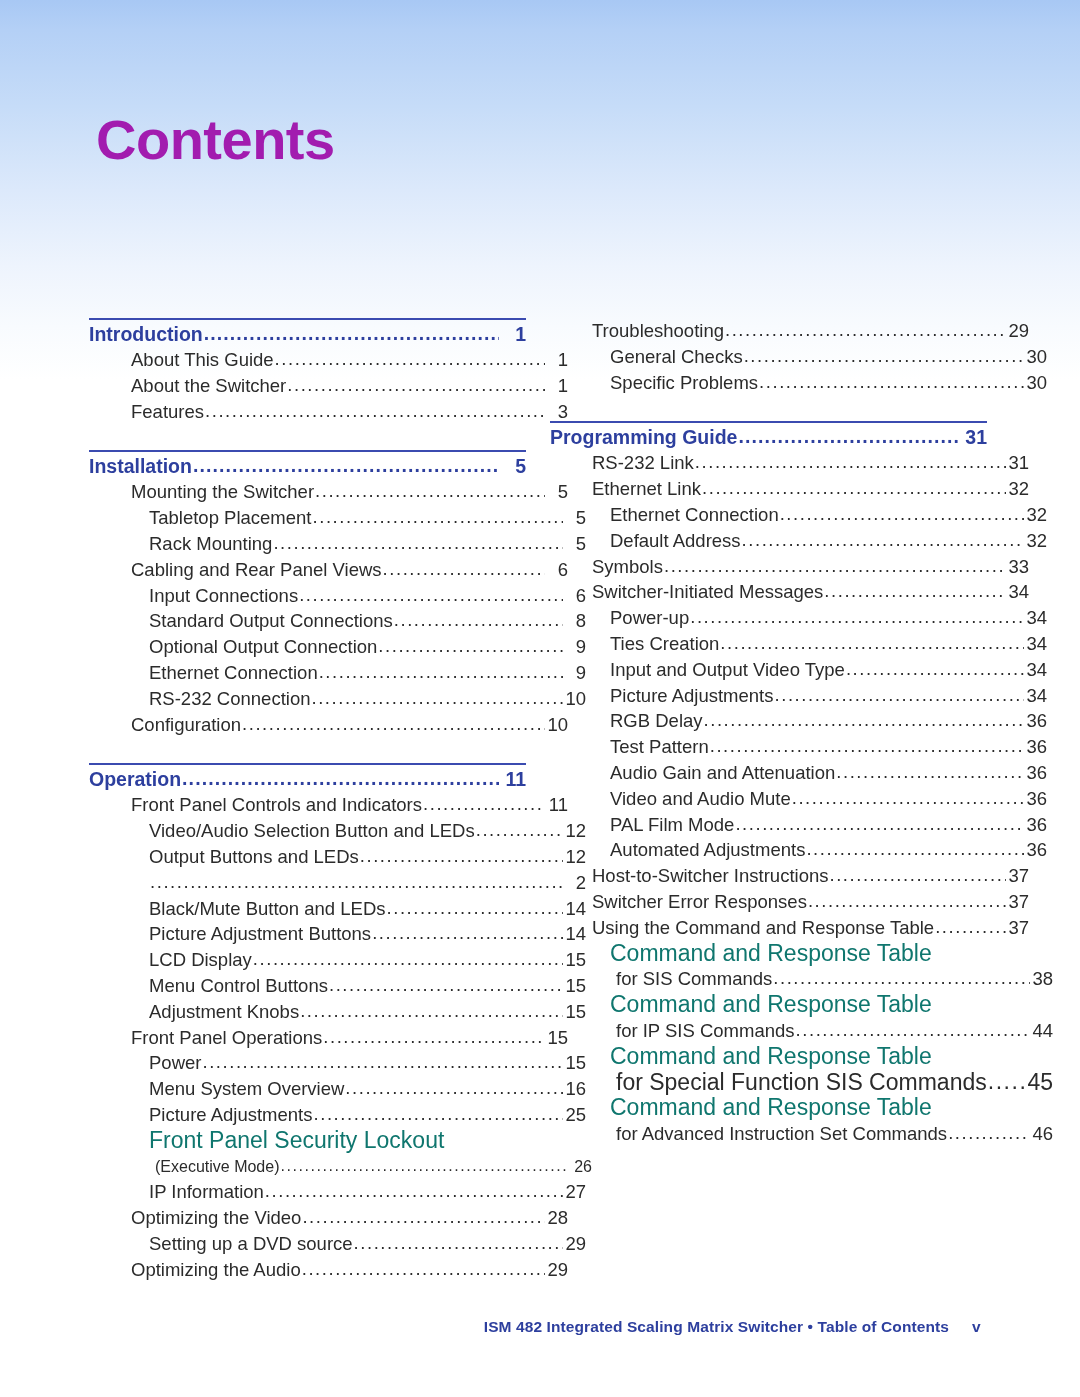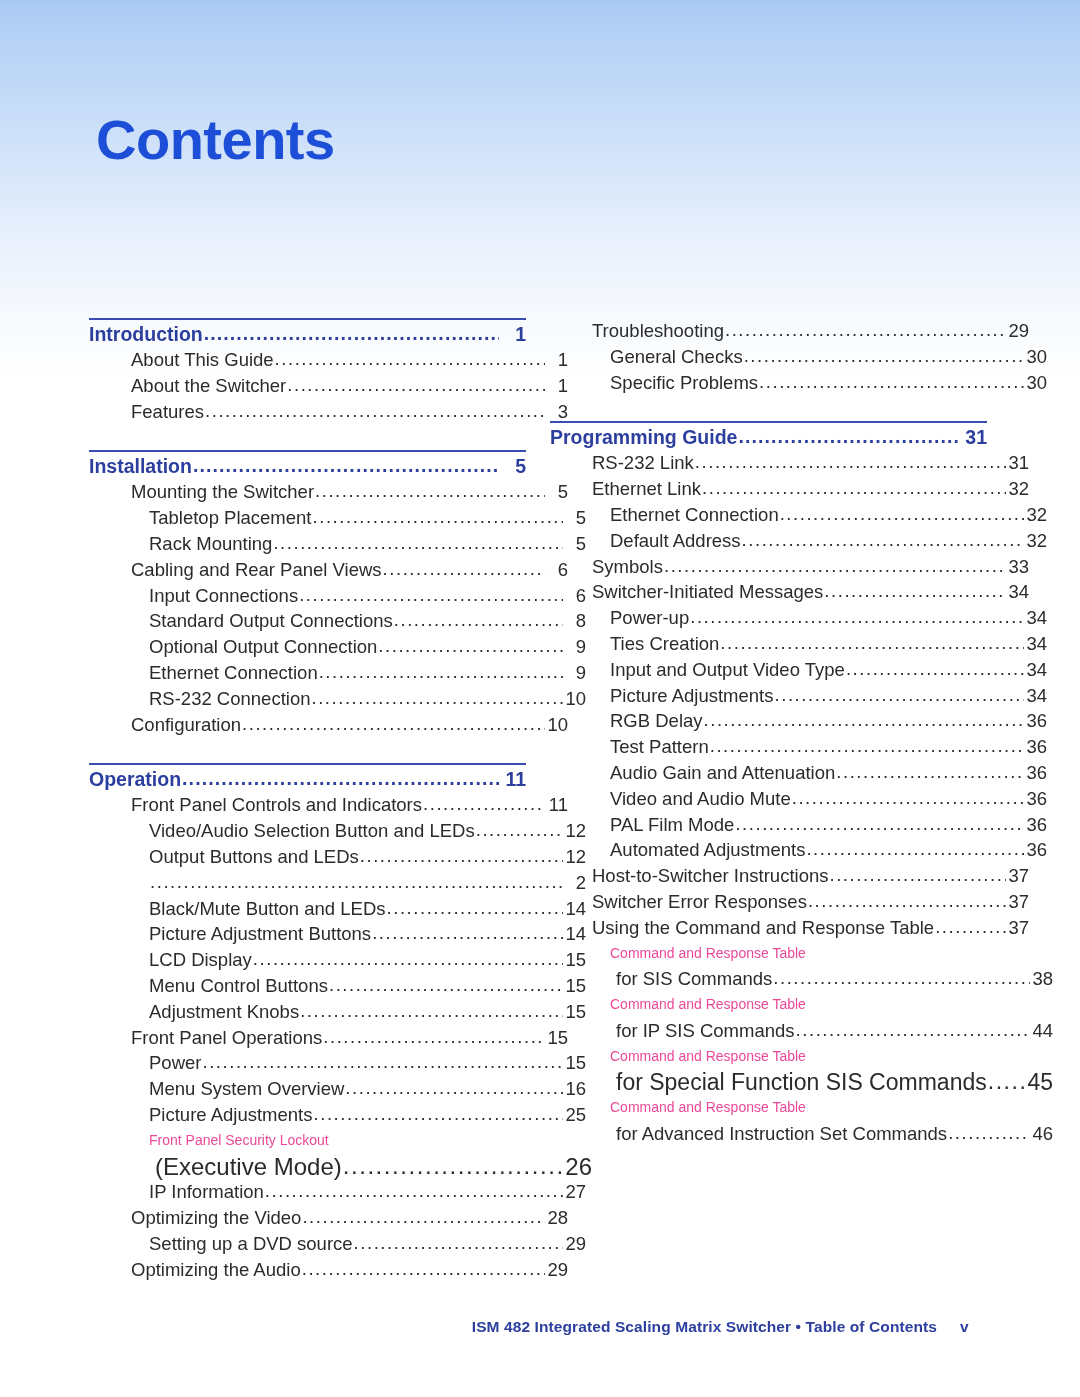--- a/index.html
+++ b/index.html
@@ -32,21 +32,21 @@
                 #f8fbfe 86%,
                 #ffffff 100%);
   }
 
   #page-title {
     position: absolute;
     left: 96px;
     top: 74px;
     font-size: 56px;
     font-weight: bold;
-    color: #1d4ed8;
+    color: #a21caf;
     letter-spacing: -0.5px;
     line-height: 1;
   }
 
   
   #toc {
     position: absolute;
     left: 0;
     top: 318px;
     width: 1080px;
@@ -111,33 +111,33 @@
   }
   
   .lvl2 {
     font-size: 18.5px;
     padding-left: 60px;
     line-height: 25.8px;
     height: 25.8px;
   }
   
   .wrap-first {
-    font-size: 14px;
+    font-size: 23px;
     line-height: 25.8px;
     height: 25.8px;
     white-space: nowrap;
-    color: #ec4899;
+    color: #0f766e;
   }
   .wrap-first.i2 { padding-left: 60px; }
   .wrap-second.i2 { padding-left: 66px; }
 
   
   #footer {
     position: absolute;
-    left: 0;
+    left: 12px;
     top: 1318px;
     width: 1020px;
     height: 26px;
   }
   #footer-text {
     position: absolute;
     left: 0;
     width: 937px;
     text-align: right;
     font-size: 15.5px;
@@ -305,21 +305,21 @@
         <span class="txt">Menu System Overview</span>
         <span class="dots">........................................................................................................................................................................................................</span>
         <span class="pg">16</span>
       </div>
       <div class="entry lvl2">
         <span class="txt">Picture Adjustments</span>
         <span class="dots">........................................................................................................................................................................................................</span>
         <span class="pg">25</span>
       </div>
       <div class="wrap-first i2">Front Panel Security Lockout</div>
-      <div class="entry wrap-second i2" style="padding-left: 66px; font-size: 24px; line-height: 25.8px; height: 25.8px;">
+      <div class="entry wrap-second i2" style="padding-left: 66px; font-size: 16px; line-height: 25.8px; height: 25.8px;">
         <span class="txt">(Executive Mode)</span>
         <span class="dots">........................................................................................................................................................................................................</span>
         <span class="pg">26</span>
       </div>
       <div class="entry lvl2">
         <span class="txt">IP Information</span>
         <span class="dots">........................................................................................................................................................................................................</span>
         <span class="pg">27</span>
       </div>
       <div class="entry lvl1">

